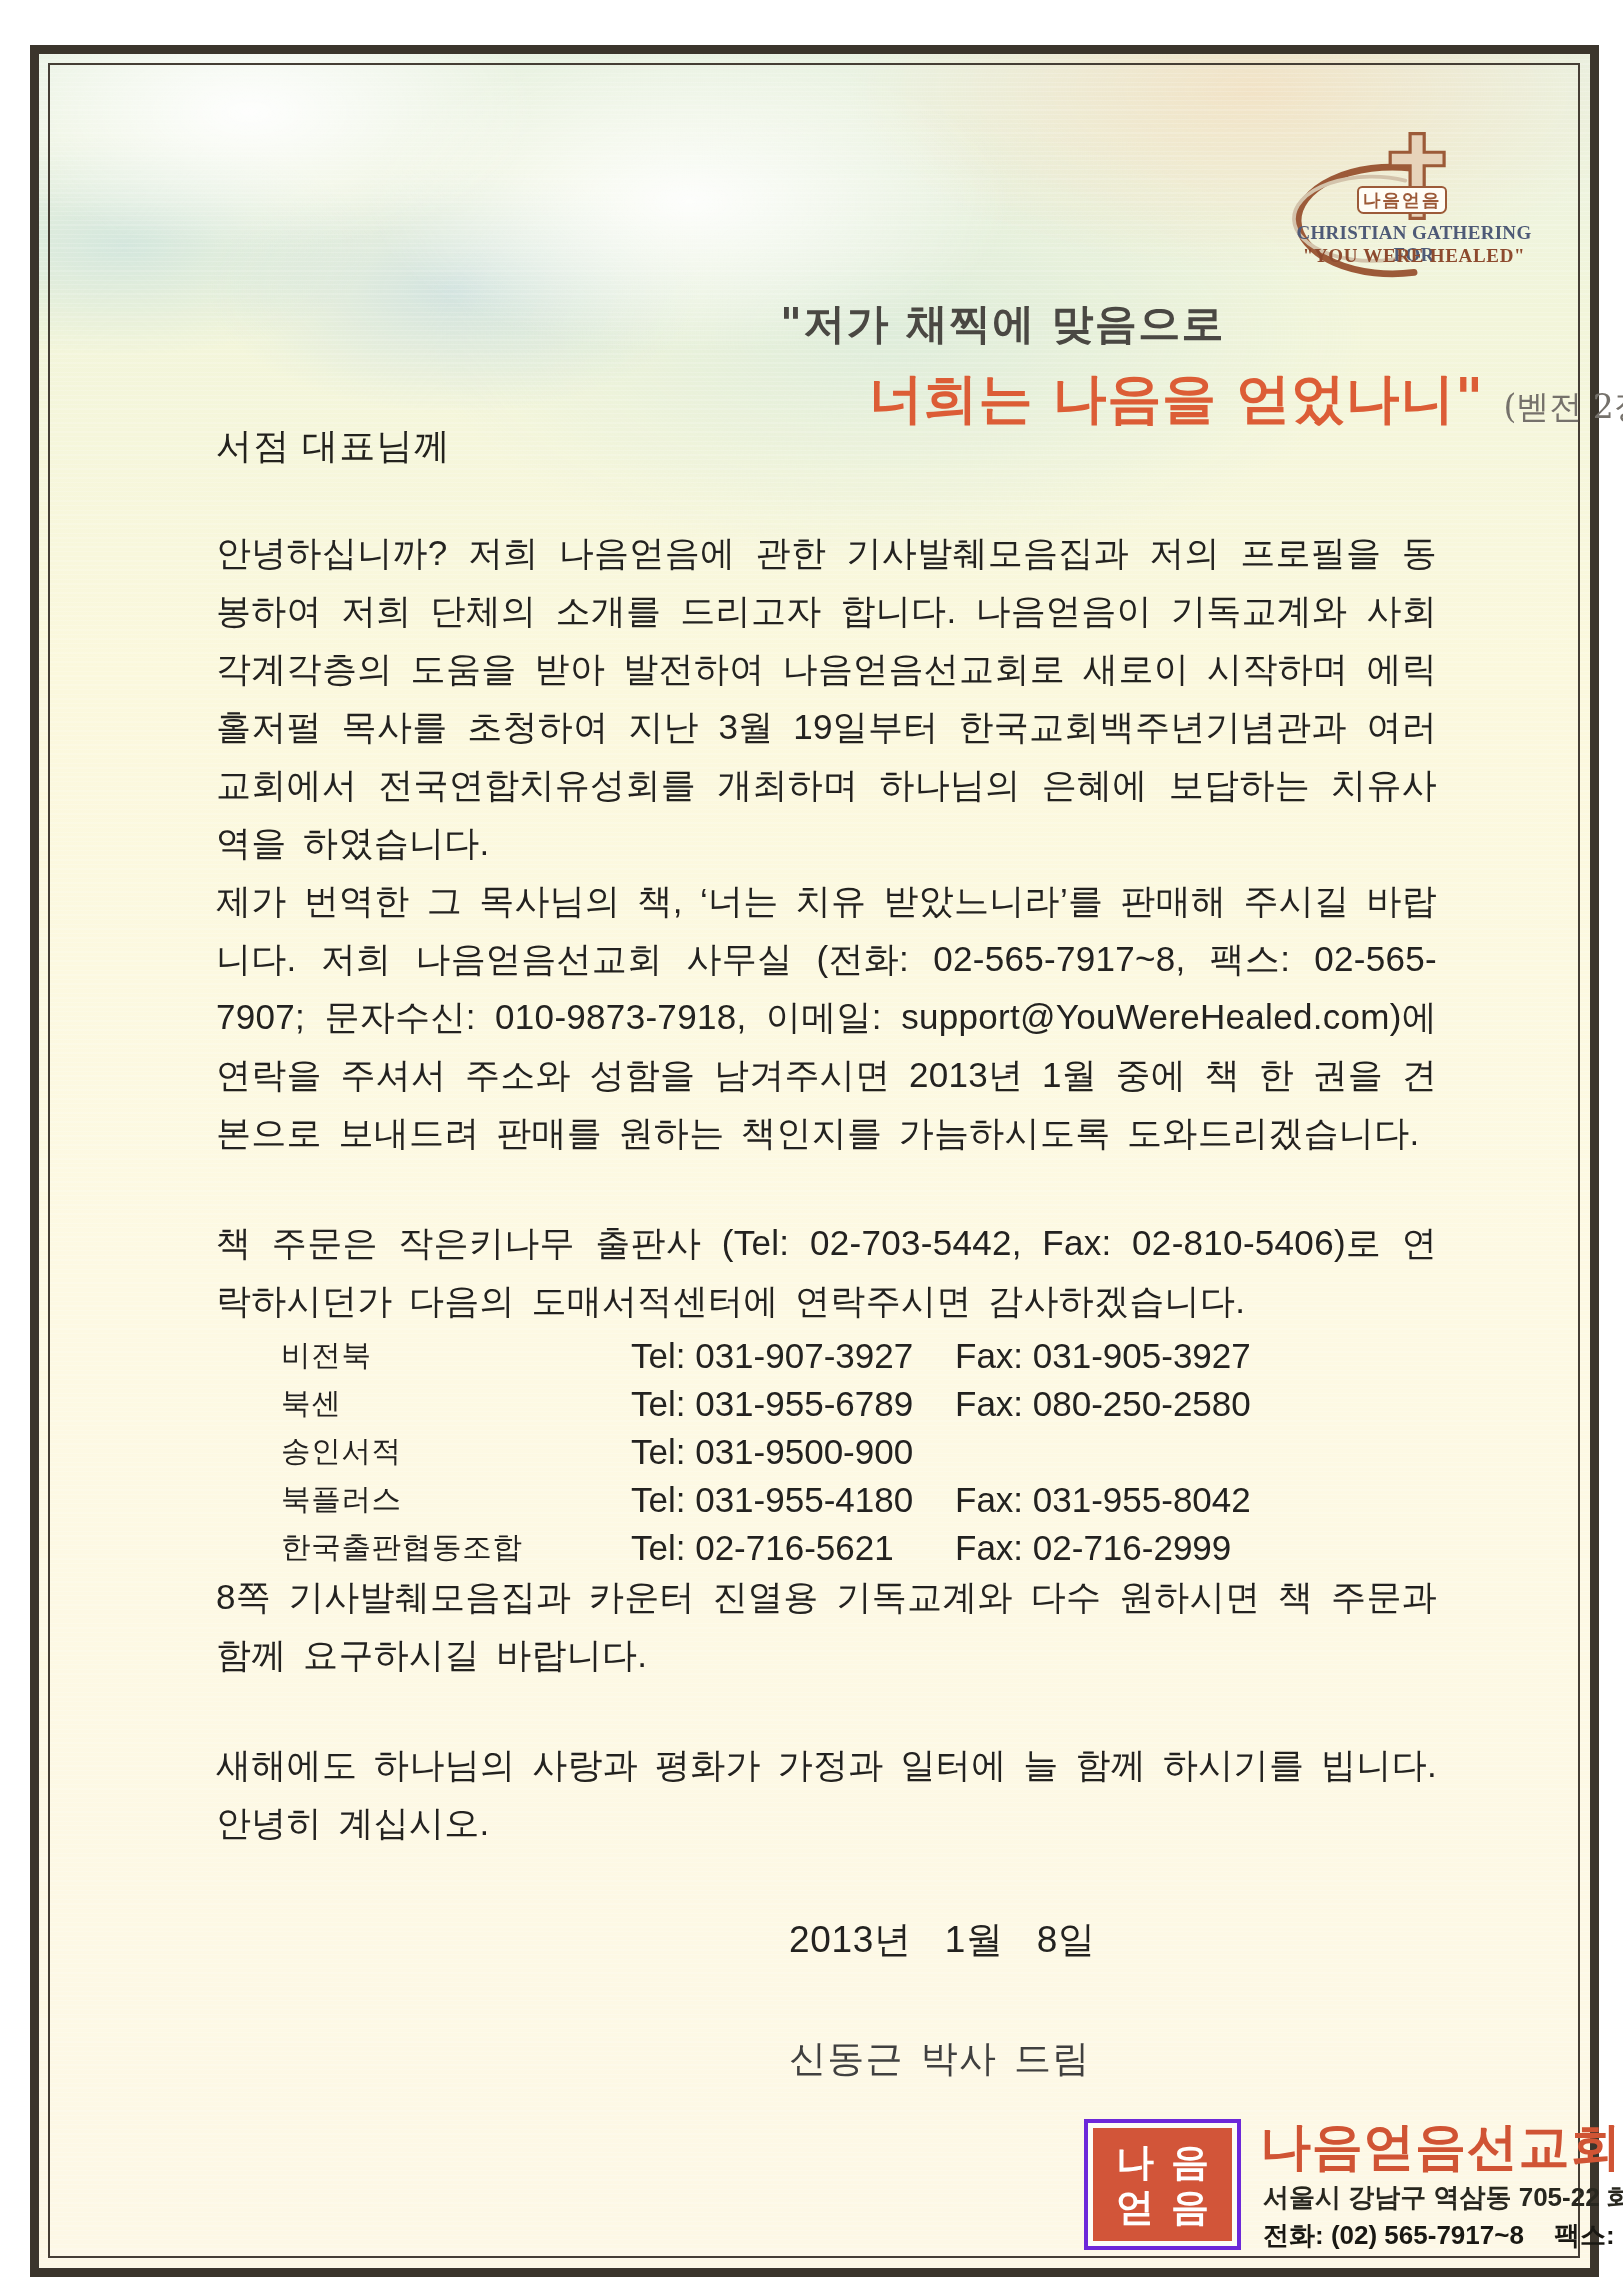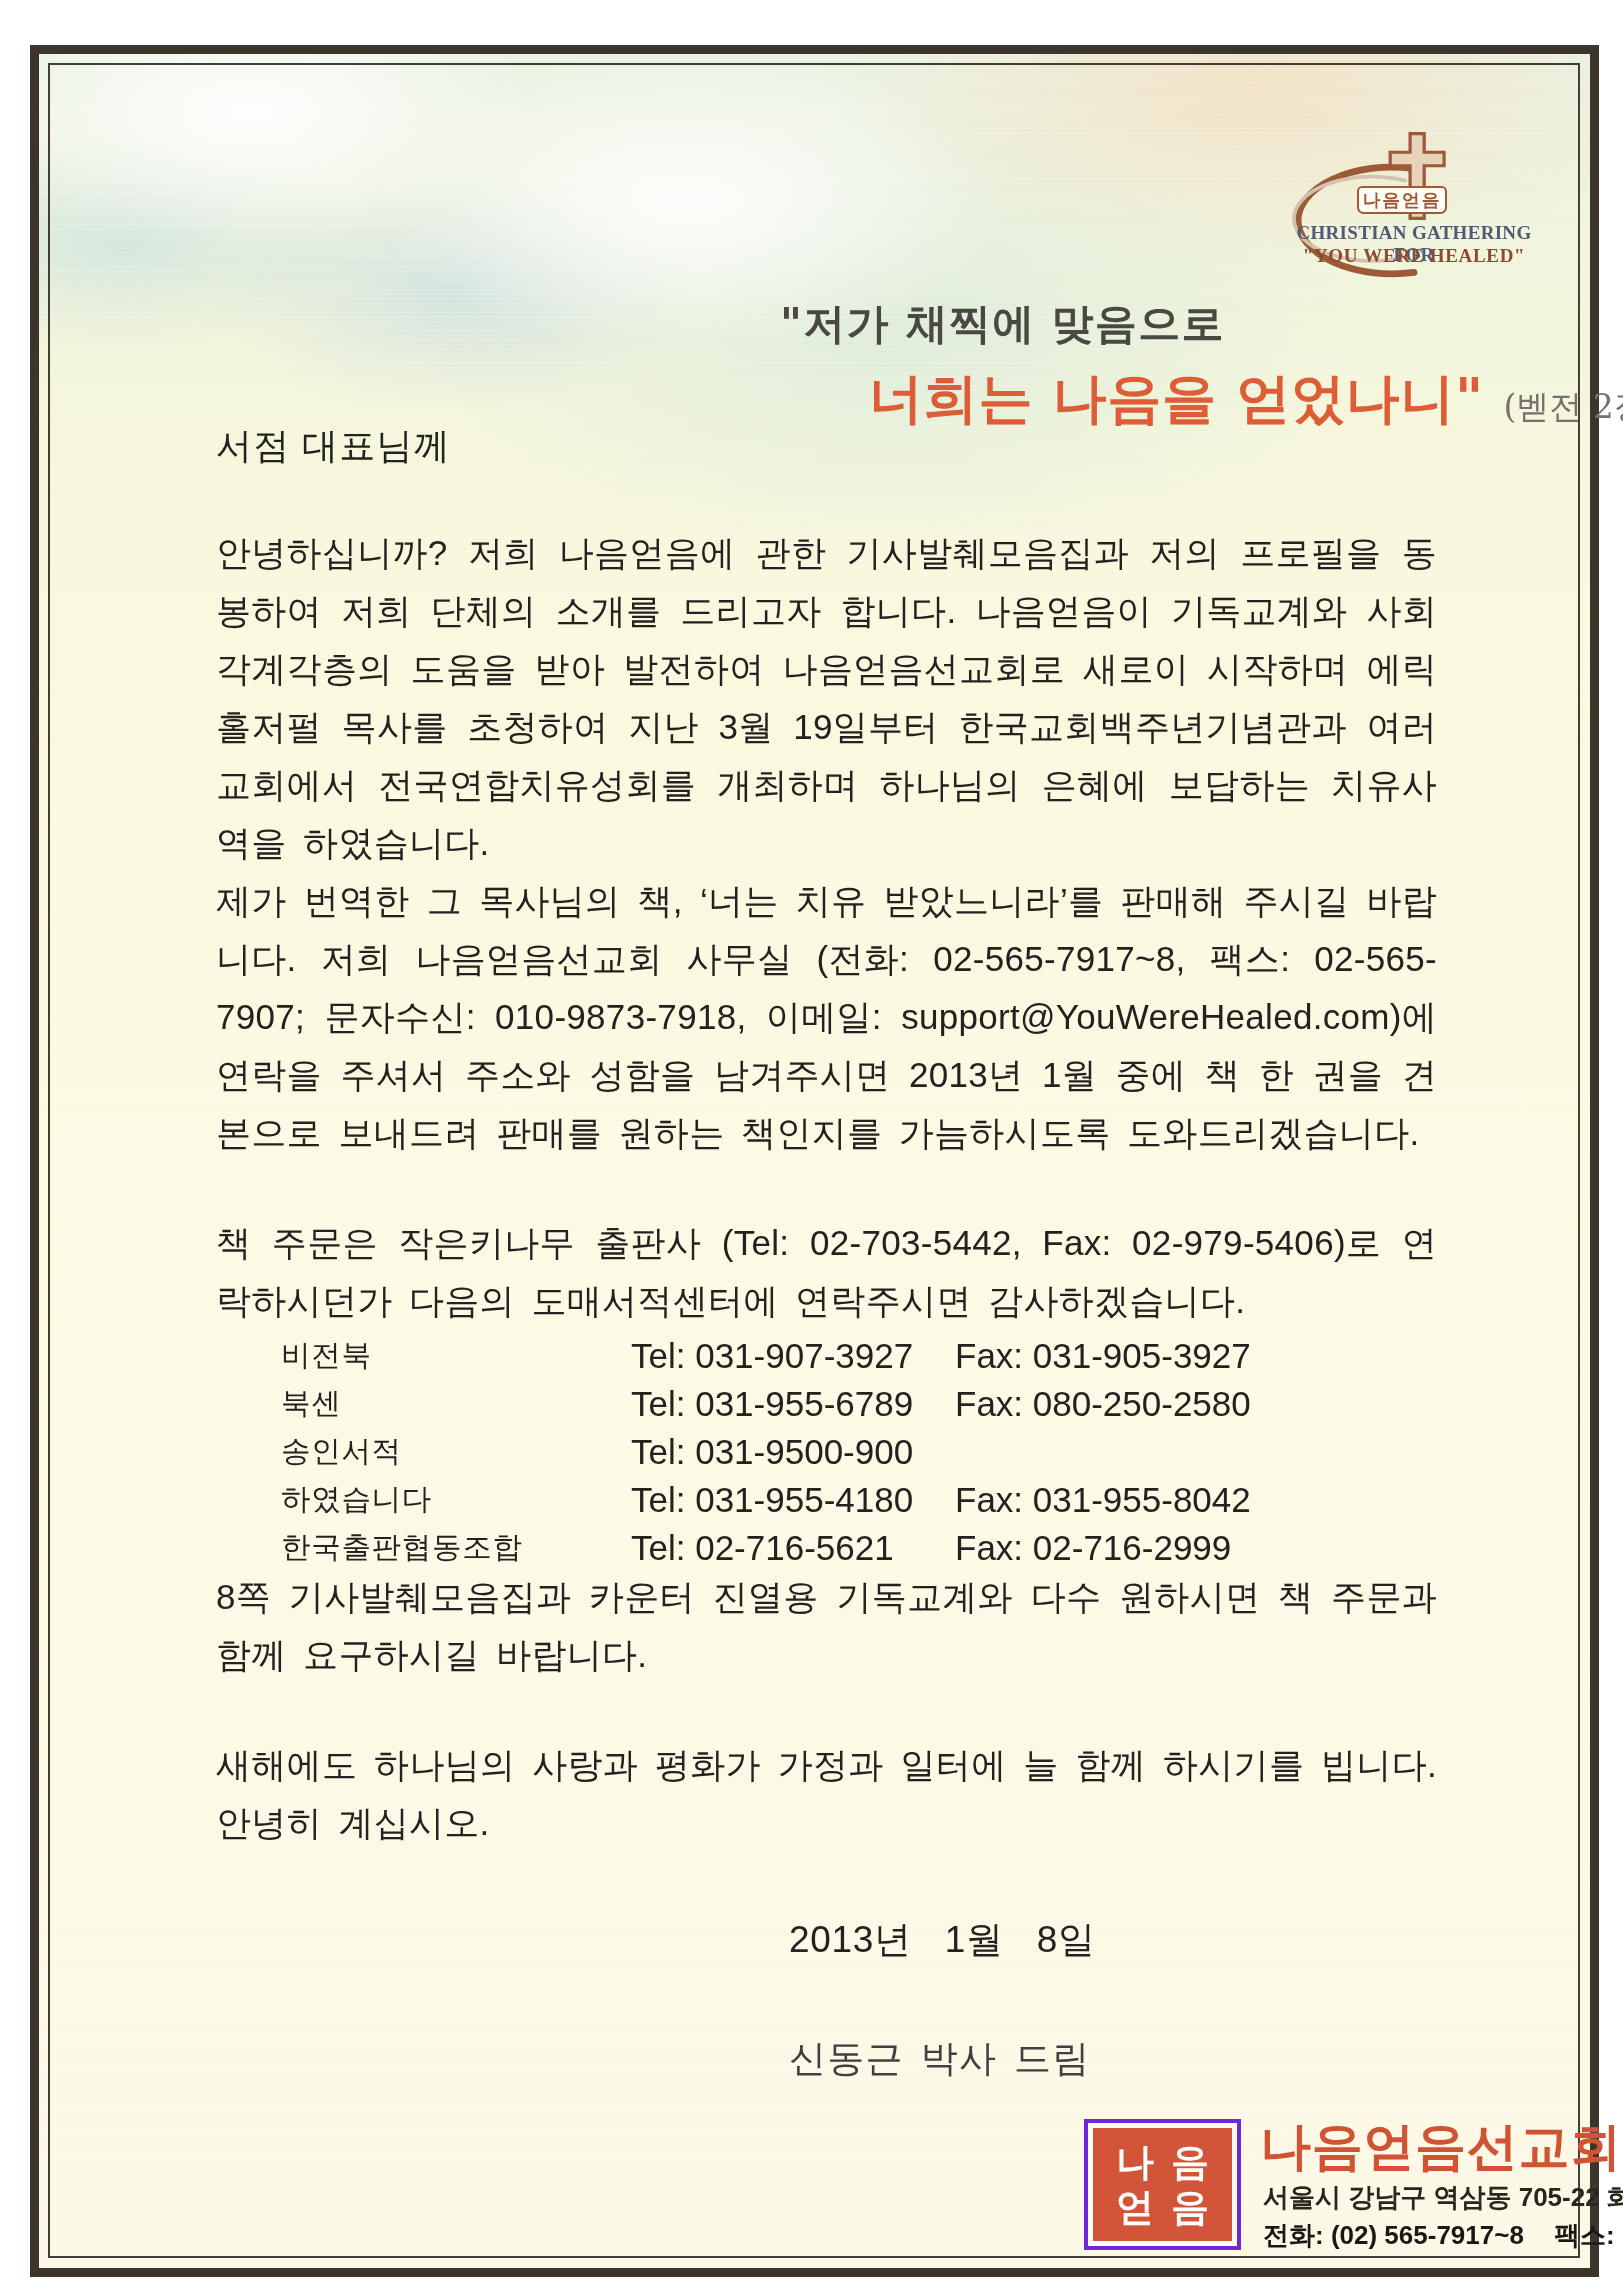--- a/index.html
+++ b/index.html
@@ -160,39 +160,39 @@
     <div class="q2row">
       <span class="q2">너희는 나음을 얻었나니"</span>
       <span class="qref">(벧전 2장 24절)</span>
     </div>
   </div>
 
   <div class="salutation">서점 대표님께</div>
 
   <div class="para p1">안녕하십니까? 저희 나음얻음에 관한 기사발췌모음집과 저의 프로필을 동봉하여 저희 단체의 소개를 드리고자 합니다. 나음얻음이 기독교계와 사회 각계각층의 도움을 받아 발전하여 나음얻음선교회로 새로이 시작하며 에릭 홀저펄 목사를 초청하여 지난 3월 19일부터 한국교회백주년기념관과 여러 교회에서 전국연합치유성회를 개최하며 하나님의 은혜에 보답하는 치유사역을 하였습니다.</div>
   <div class="para p2">제가 번역한 그 목사님의 책, ‘너는 치유 받았느니라’를 판매해 주시길 바랍니다. 저희 나음얻음선교회 사무실 (전화: 02-565-7917~8, 팩스: 02-565-7907; 문자수신: 010-9873-7918, 이메일: support@YouWereHealed.com)에 연락을 주셔서 주소와 성함을 남겨주시면 2013년 1월 중에 책 한 권을 견본으로 보내드려 판매를 원하는 책인지를 가늠하시도록 도와드리겠습니다.</div>
-  <div class="para p3">책 주문은 작은키나무 출판사 (Tel: 02-703-5442, Fax: 02-979-5406)로 연락하시던가 다음의 도매서적센터에 연락주시면 감사하겠습니다.</div>
+  <div class="para p3">책 주문은 작은키나무 출판사 (Tel: 02-703-5442, Fax: 02-810-5406)로 연락하시던가 다음의 도매서적센터에 연락주시면 감사하겠습니다.</div>
 
   <div class="contacts">
     <div class="c-row">
       <div class="c-name">비전북</div>
       <div class="c-tel">Tel: 031-907-3927</div>
       <div class="c-fax">Fax: 031-905-3927</div>
     </div>
     <div class="c-row">
       <div class="c-name">북센</div>
       <div class="c-tel">Tel: 031-955-6789</div>
       <div class="c-fax">Fax: 080-250-2580</div>
     </div>
     <div class="c-row">
       <div class="c-name">송인서적</div>
       <div class="c-tel">Tel: 031-9500-900</div>
     </div>
     <div class="c-row">
-      <div class="c-name">하였습니다</div>
+      <div class="c-name">북플러스</div>
       <div class="c-tel">Tel: 031-955-4180</div>
       <div class="c-fax">Fax: 031-955-8042</div>
     </div>
     <div class="c-row">
       <div class="c-name">한국출판협동조합</div>
       <div class="c-tel">Tel: 02-716-5621</div>
       <div class="c-fax">Fax: 02-716-2999</div>
     </div>
   </div>
 

